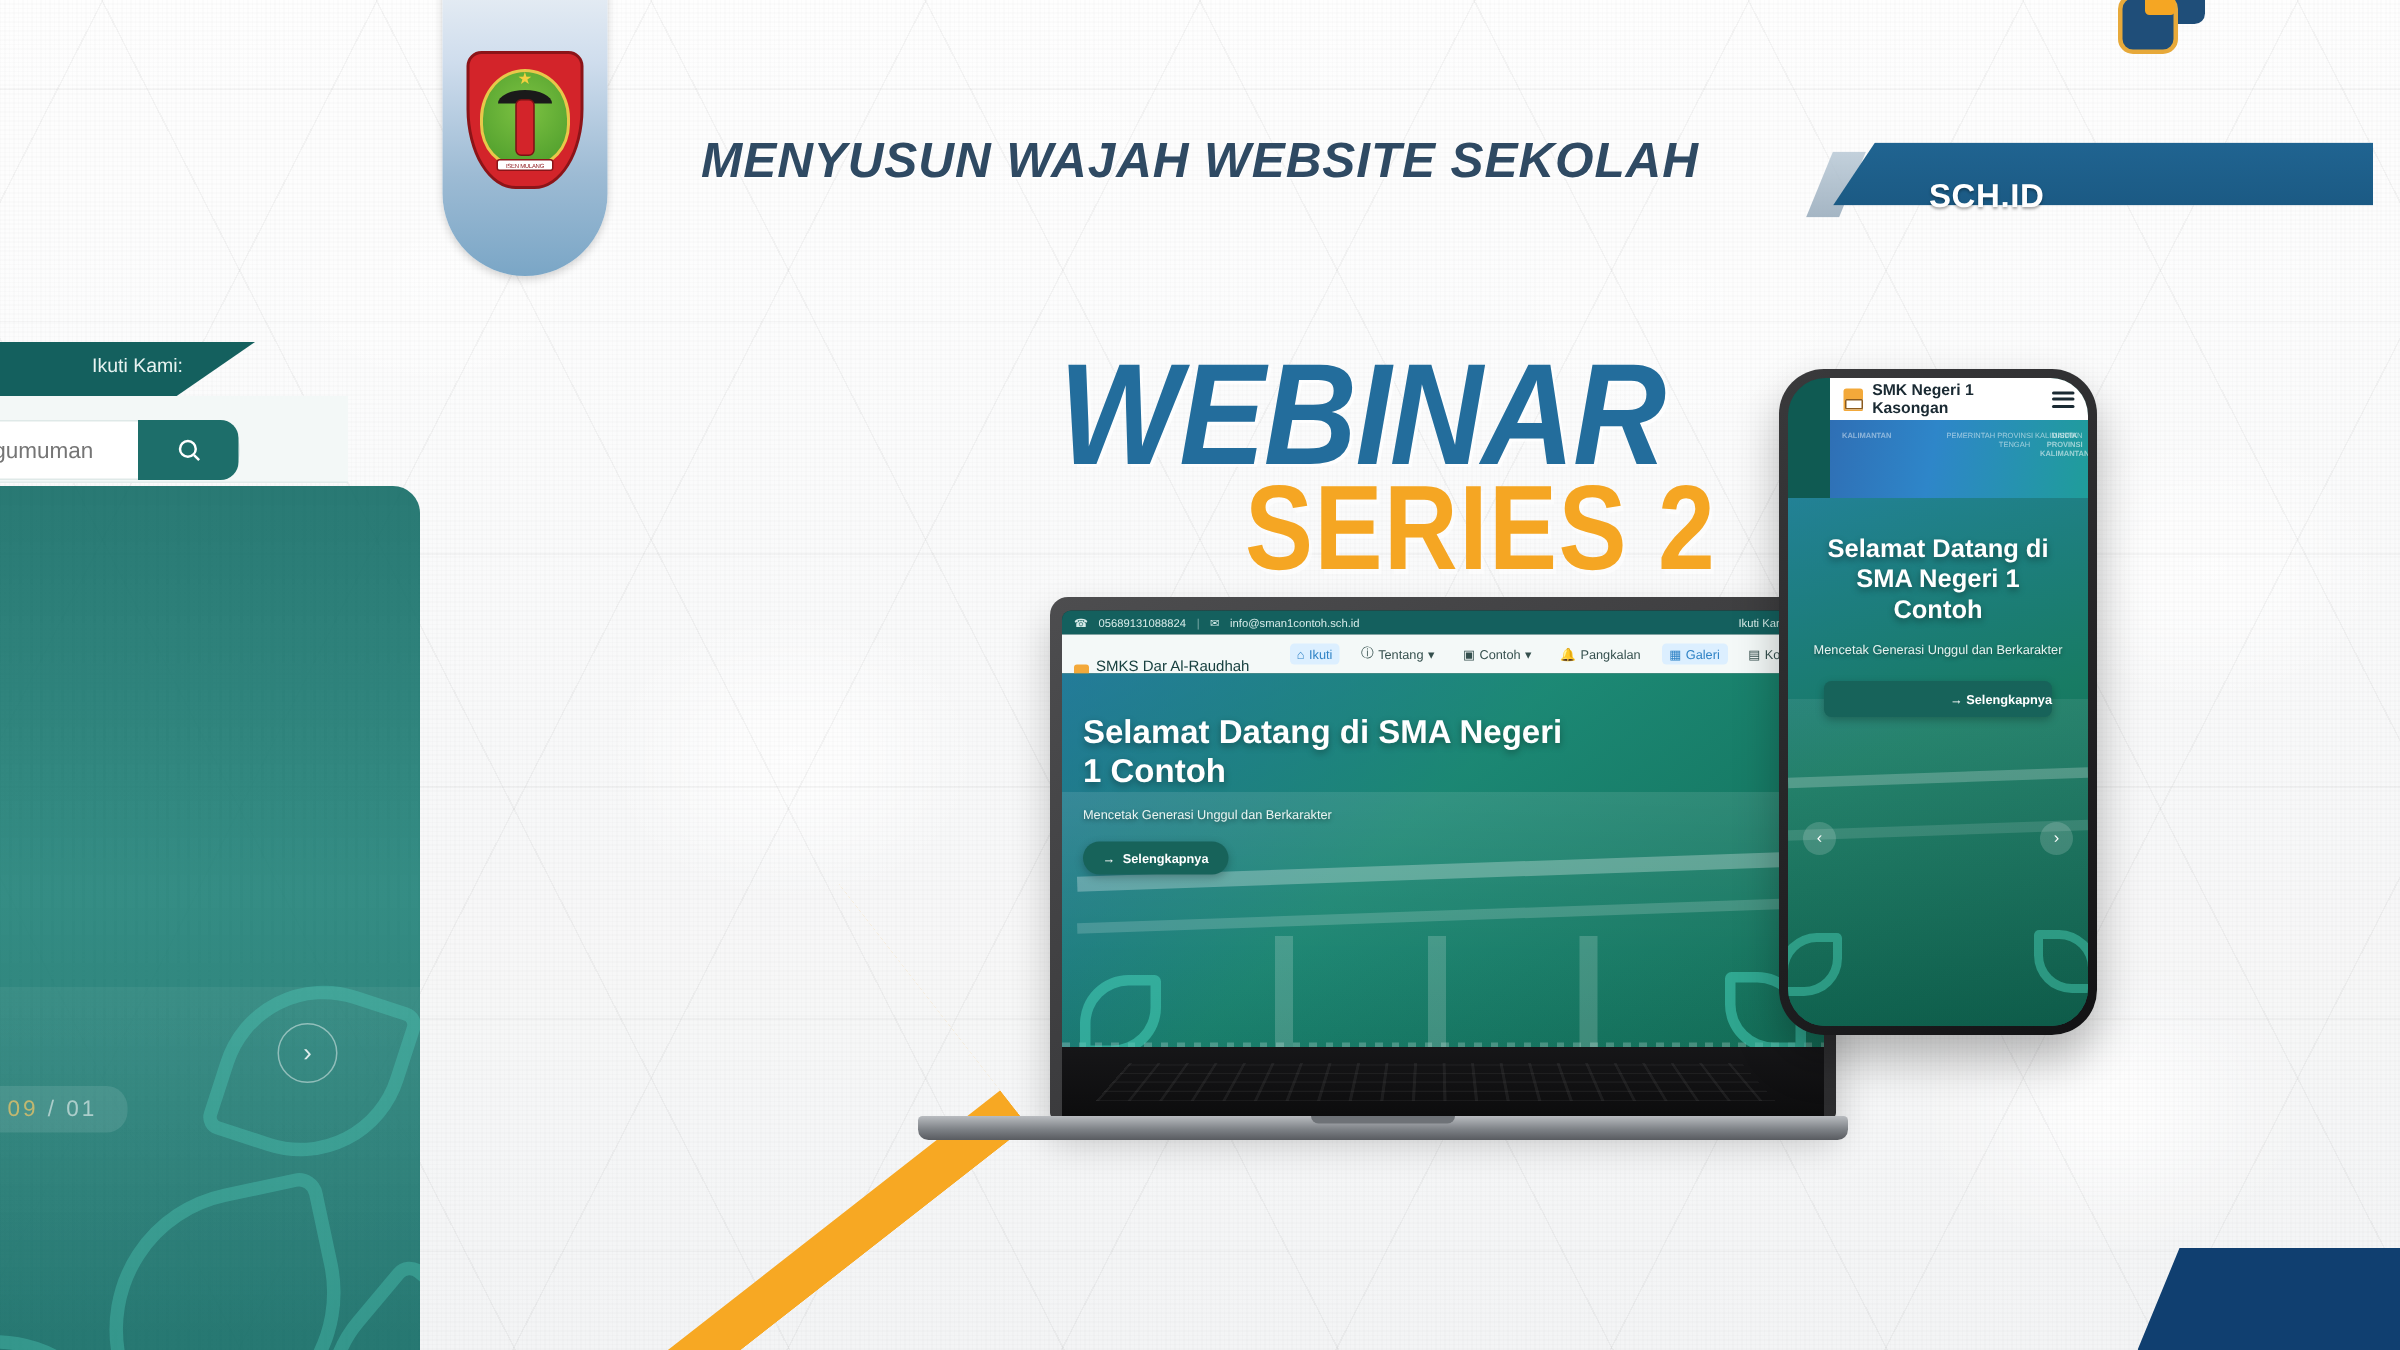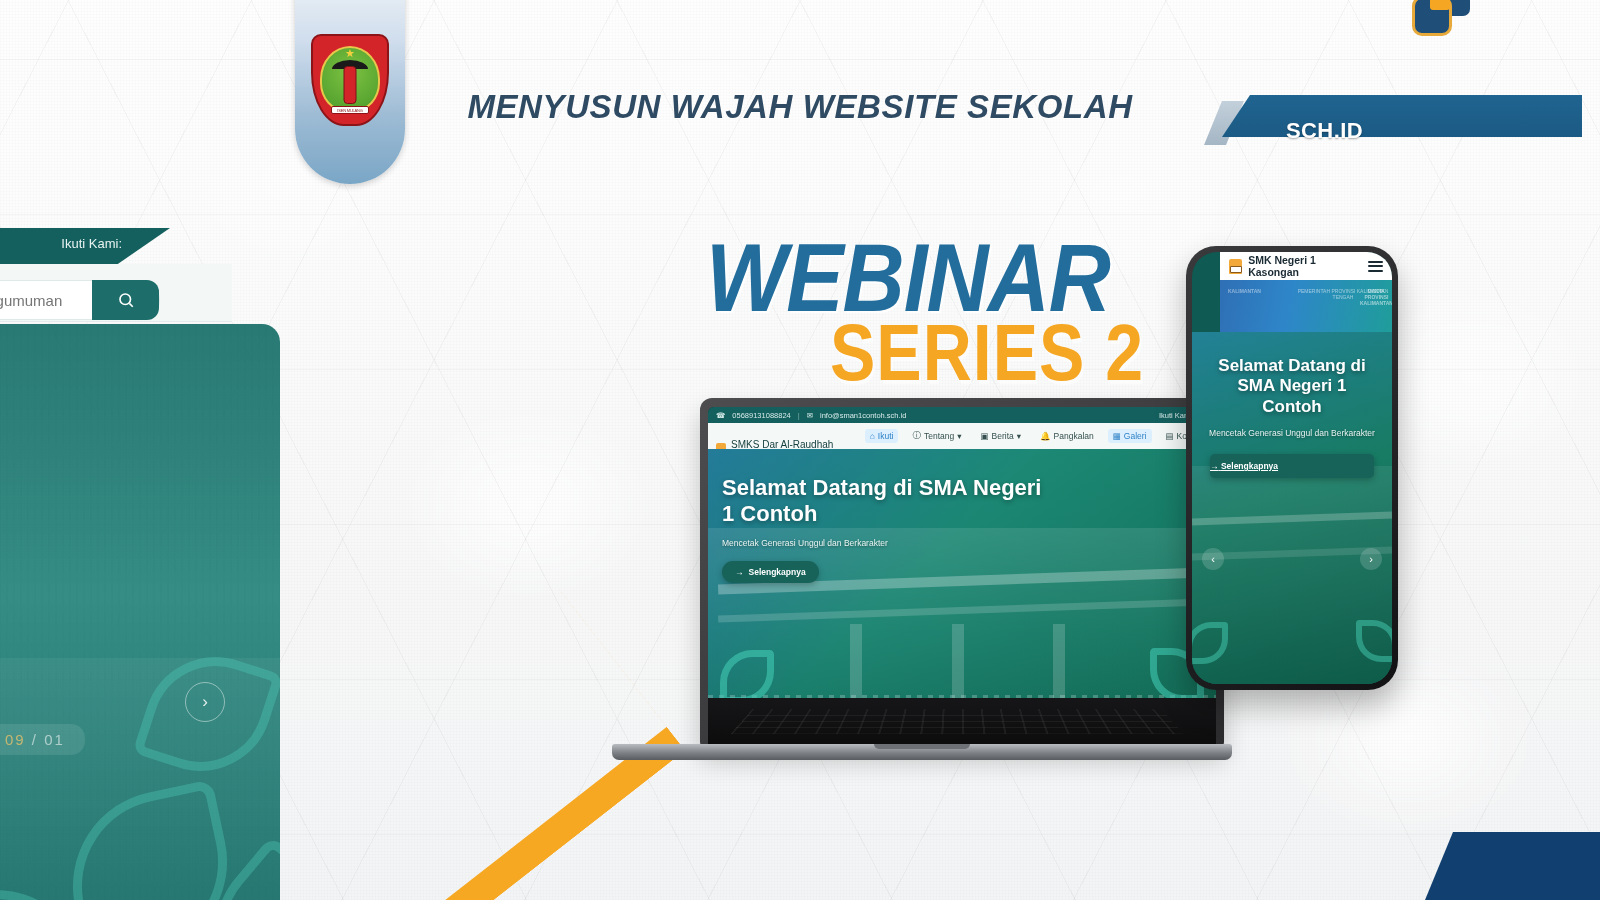--- a/index.html
+++ b/index.html
@@ -359,24 +359,23 @@
     opacity:.5;
   }
   .ph-hero .beam{ position:absolute;left:0;width:100%;height:7px;background:rgba(255,255,255,.22);transform:rotate(-2deg);}
   .ph-hero .pb1{ top:52%; }
   .ph-hero .pb2{ top:62%; opacity:.55; }
   .ph-hero .swirl{ position:absolute;width:42px;height:42px;border:6px solid rgba(70,205,180,.5);border-radius:60% 8% 60% 8%;}
   .ph-txt{ position:absolute; left:0; right:0; top:24px; text-align:center; padding:0 16px; }
   .ph-txt h2{ color:#fff; font-size:17px; line-height:1.2; font-weight:bold; text-shadow:0 2px 5px rgba(0,0,0,.4);}
   .ph-txt p{ color:#e7f3f0; font-size:8.5px; margin-top:10px; line-height:1.5; text-shadow:0 1px 3px rgba(0,0,0,.4);}
   .ph-btn{
-    margin:14px auto 0; width:164px; background:#17635a; color:#fff; font-size:8.5px; font-weight:bold;
-    padding:7px 0; border-radius:5px; text-align:left; cursor:pointer;
+    margin:14px auto 0; width:152px; background:#17635a; color:#fff; font-size:8.5px; font-weight:bold;
+    padding:7px 0; border-radius:5px; text-align:right; cursor:pointer;
     box-shadow:0 2px 6px rgba(0,0,0,.25);
-    text-decoration:underline;
   }
   .ph-arrow{
     position:absolute; top:216px; width:22px;height:22px;border-radius:50%;
     background:rgba(255,255,255,.16); color:#fff; font-size:11px;
     display:flex;align-items:center;justify-content:center; cursor:pointer;
   }
   .ph-arrow.l{ left:10px; } .ph-arrow.r{ right:10px; }
 
   
   .navy-corner{
@@ -484,21 +483,21 @@
           <span>⌂</span>
           <span>Ikuti</span>
         </span>
         <span class="item">
           <span>ⓘ</span>
           <span>Tentang</span>
           <span>▾</span>
         </span>
         <span class="item">
           <span>▣</span>
-          <span>Berita</span>
+          <span>Contoh</span>
           <span>▾</span>
         </span>
         <span class="item">
           <span>🔔</span>
           <span>Pangkalan</span>
         </span>
         <span class="item hl">
           <span>▦</span>
           <span>Galeri</span>
         </span>

